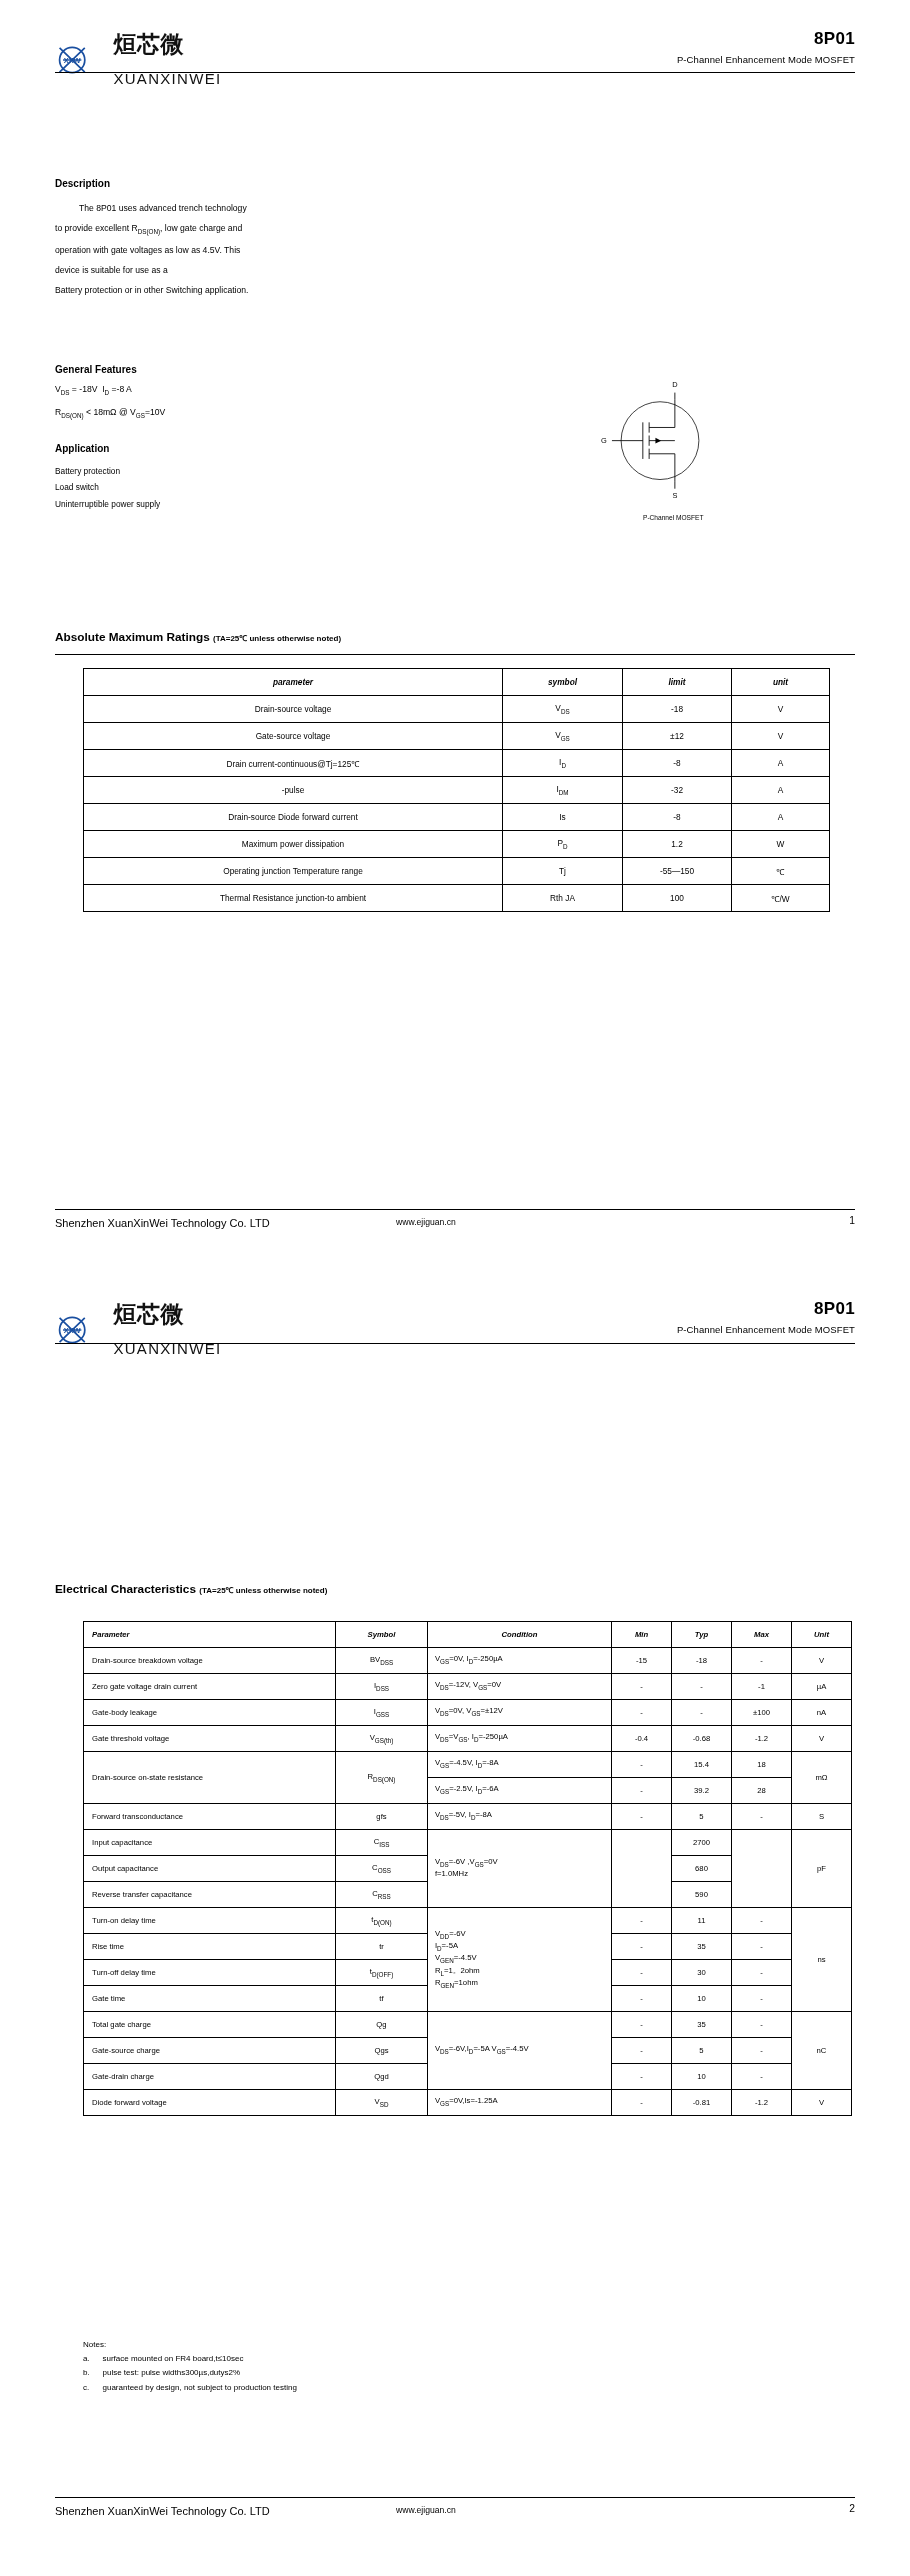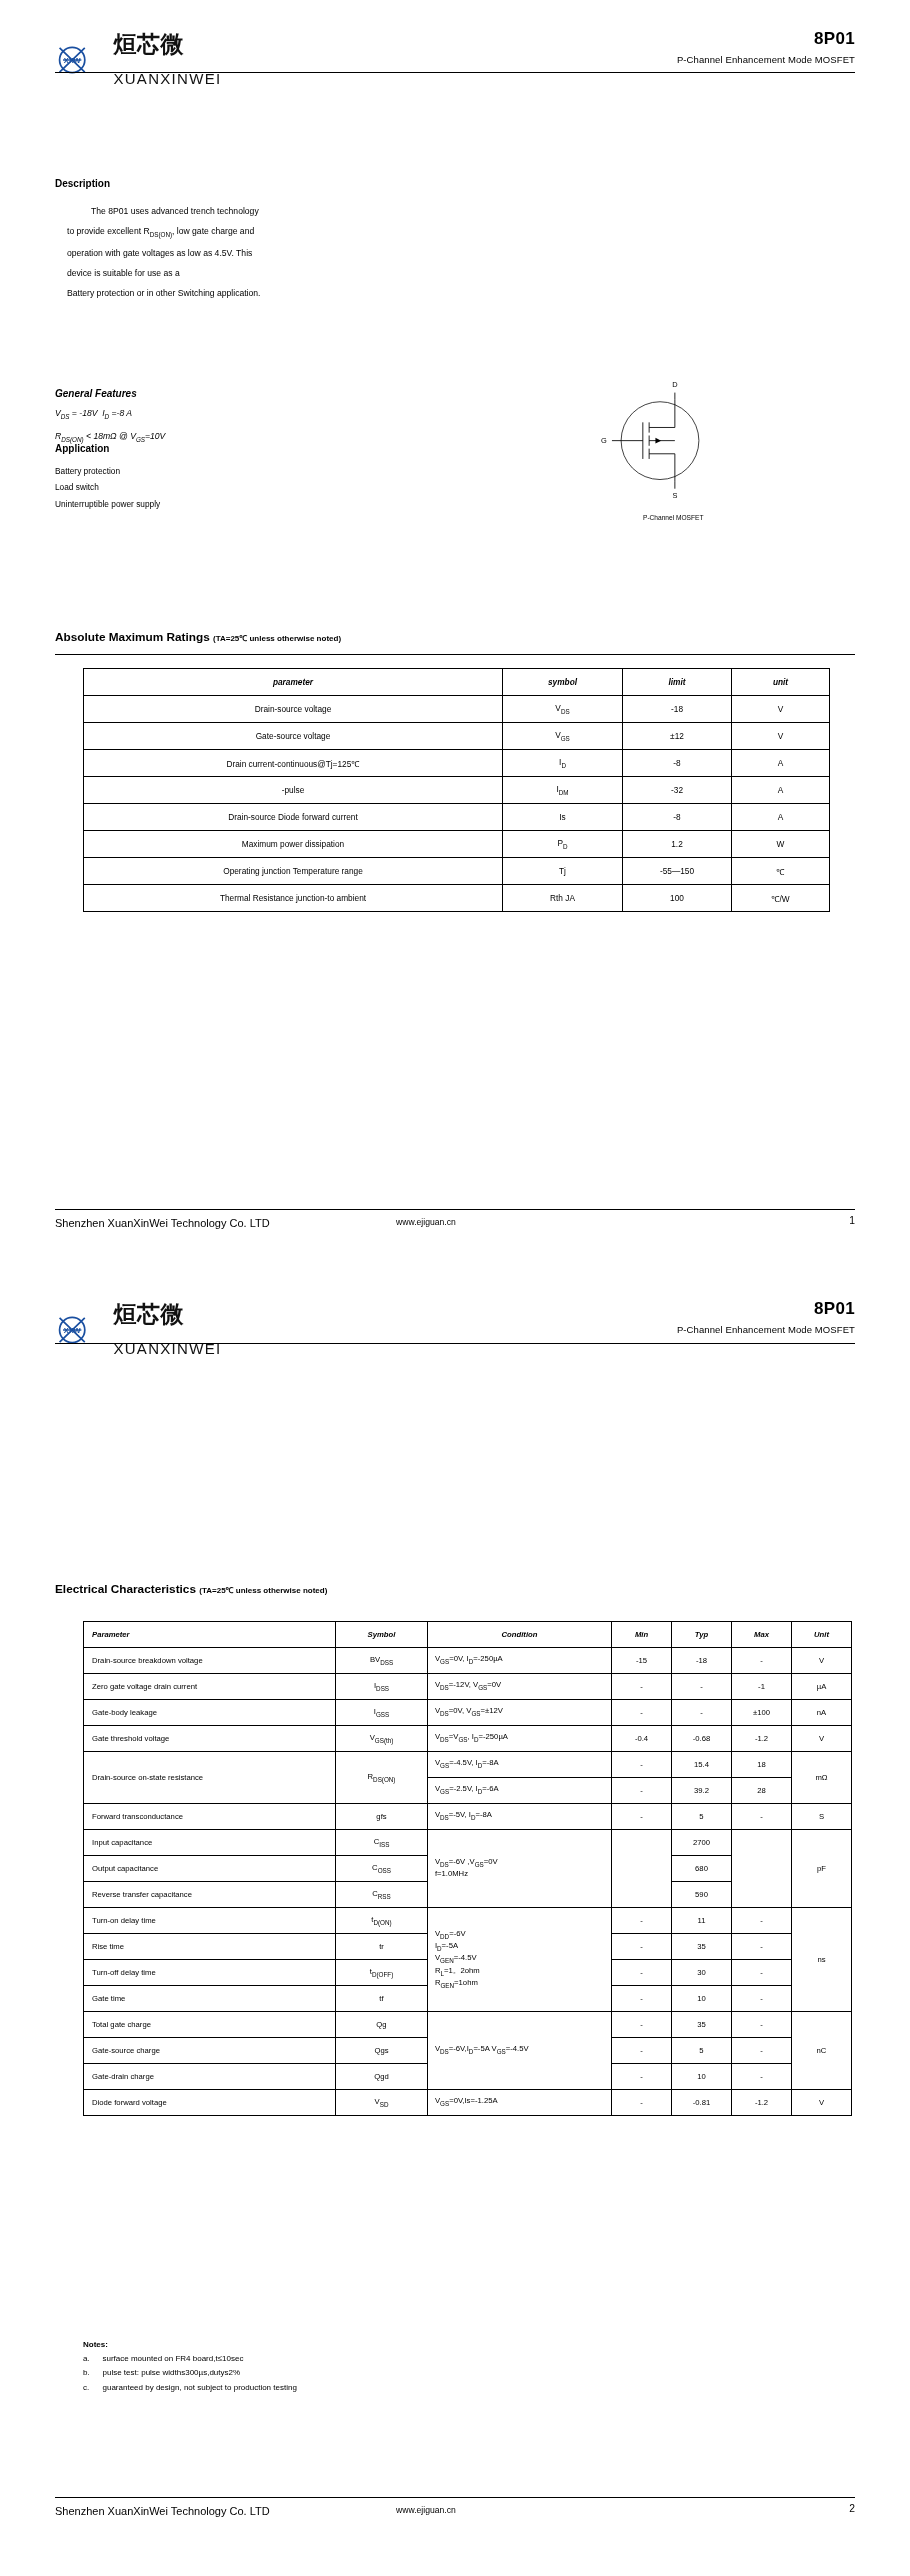--- a/index.html
+++ b/index.html
@@ -90,31 +90,30 @@
     width: 321px;
   }
   .sec-title {
     font-size: 10px;
     font-weight: bold;
     margin: 0 0 9.2px 0;
   }
   .desc-para {
     font-size: 8.6px;
     line-height: 2.35;
-    margin: 12px;
+    margin: 0;
   }
   .desc-para .indent { display: inline-block; width: 24px; }
   .sub { font-size: 6.3px; vertical-align: sub; }
 
   .gf-wrap {
     position: absolute;
     left: 55px;
-    top: 388px;
+    top: 364px;
     width: 321px;
-    font-style: italic;
   }
   .gf-line {
     font-size: 8.6px;
     margin-bottom: 11.5px;
   }
   .app-wrap {
     position: absolute;
     left: 55px;
     top: 443px;
     width: 321px;
@@ -218,21 +217,21 @@
     line-height: 1.35;
   }
 
   
   .notes {
     position: absolute;
     left: 83px;
     top: 1052px;
     font-size: 8px;
   }
-  .notes-title { font-weight: bold; margin-bottom: 5.2px; }
+  .notes-title { font-weight: normal; margin-bottom: 5.2px; }
   .note-item {
     margin-bottom: 5.2px;
     display: flex;
   }
   .note-idx { width: 19.5px; }
 
   
   .footer-rule {
     position: absolute;
     left: 55px;

